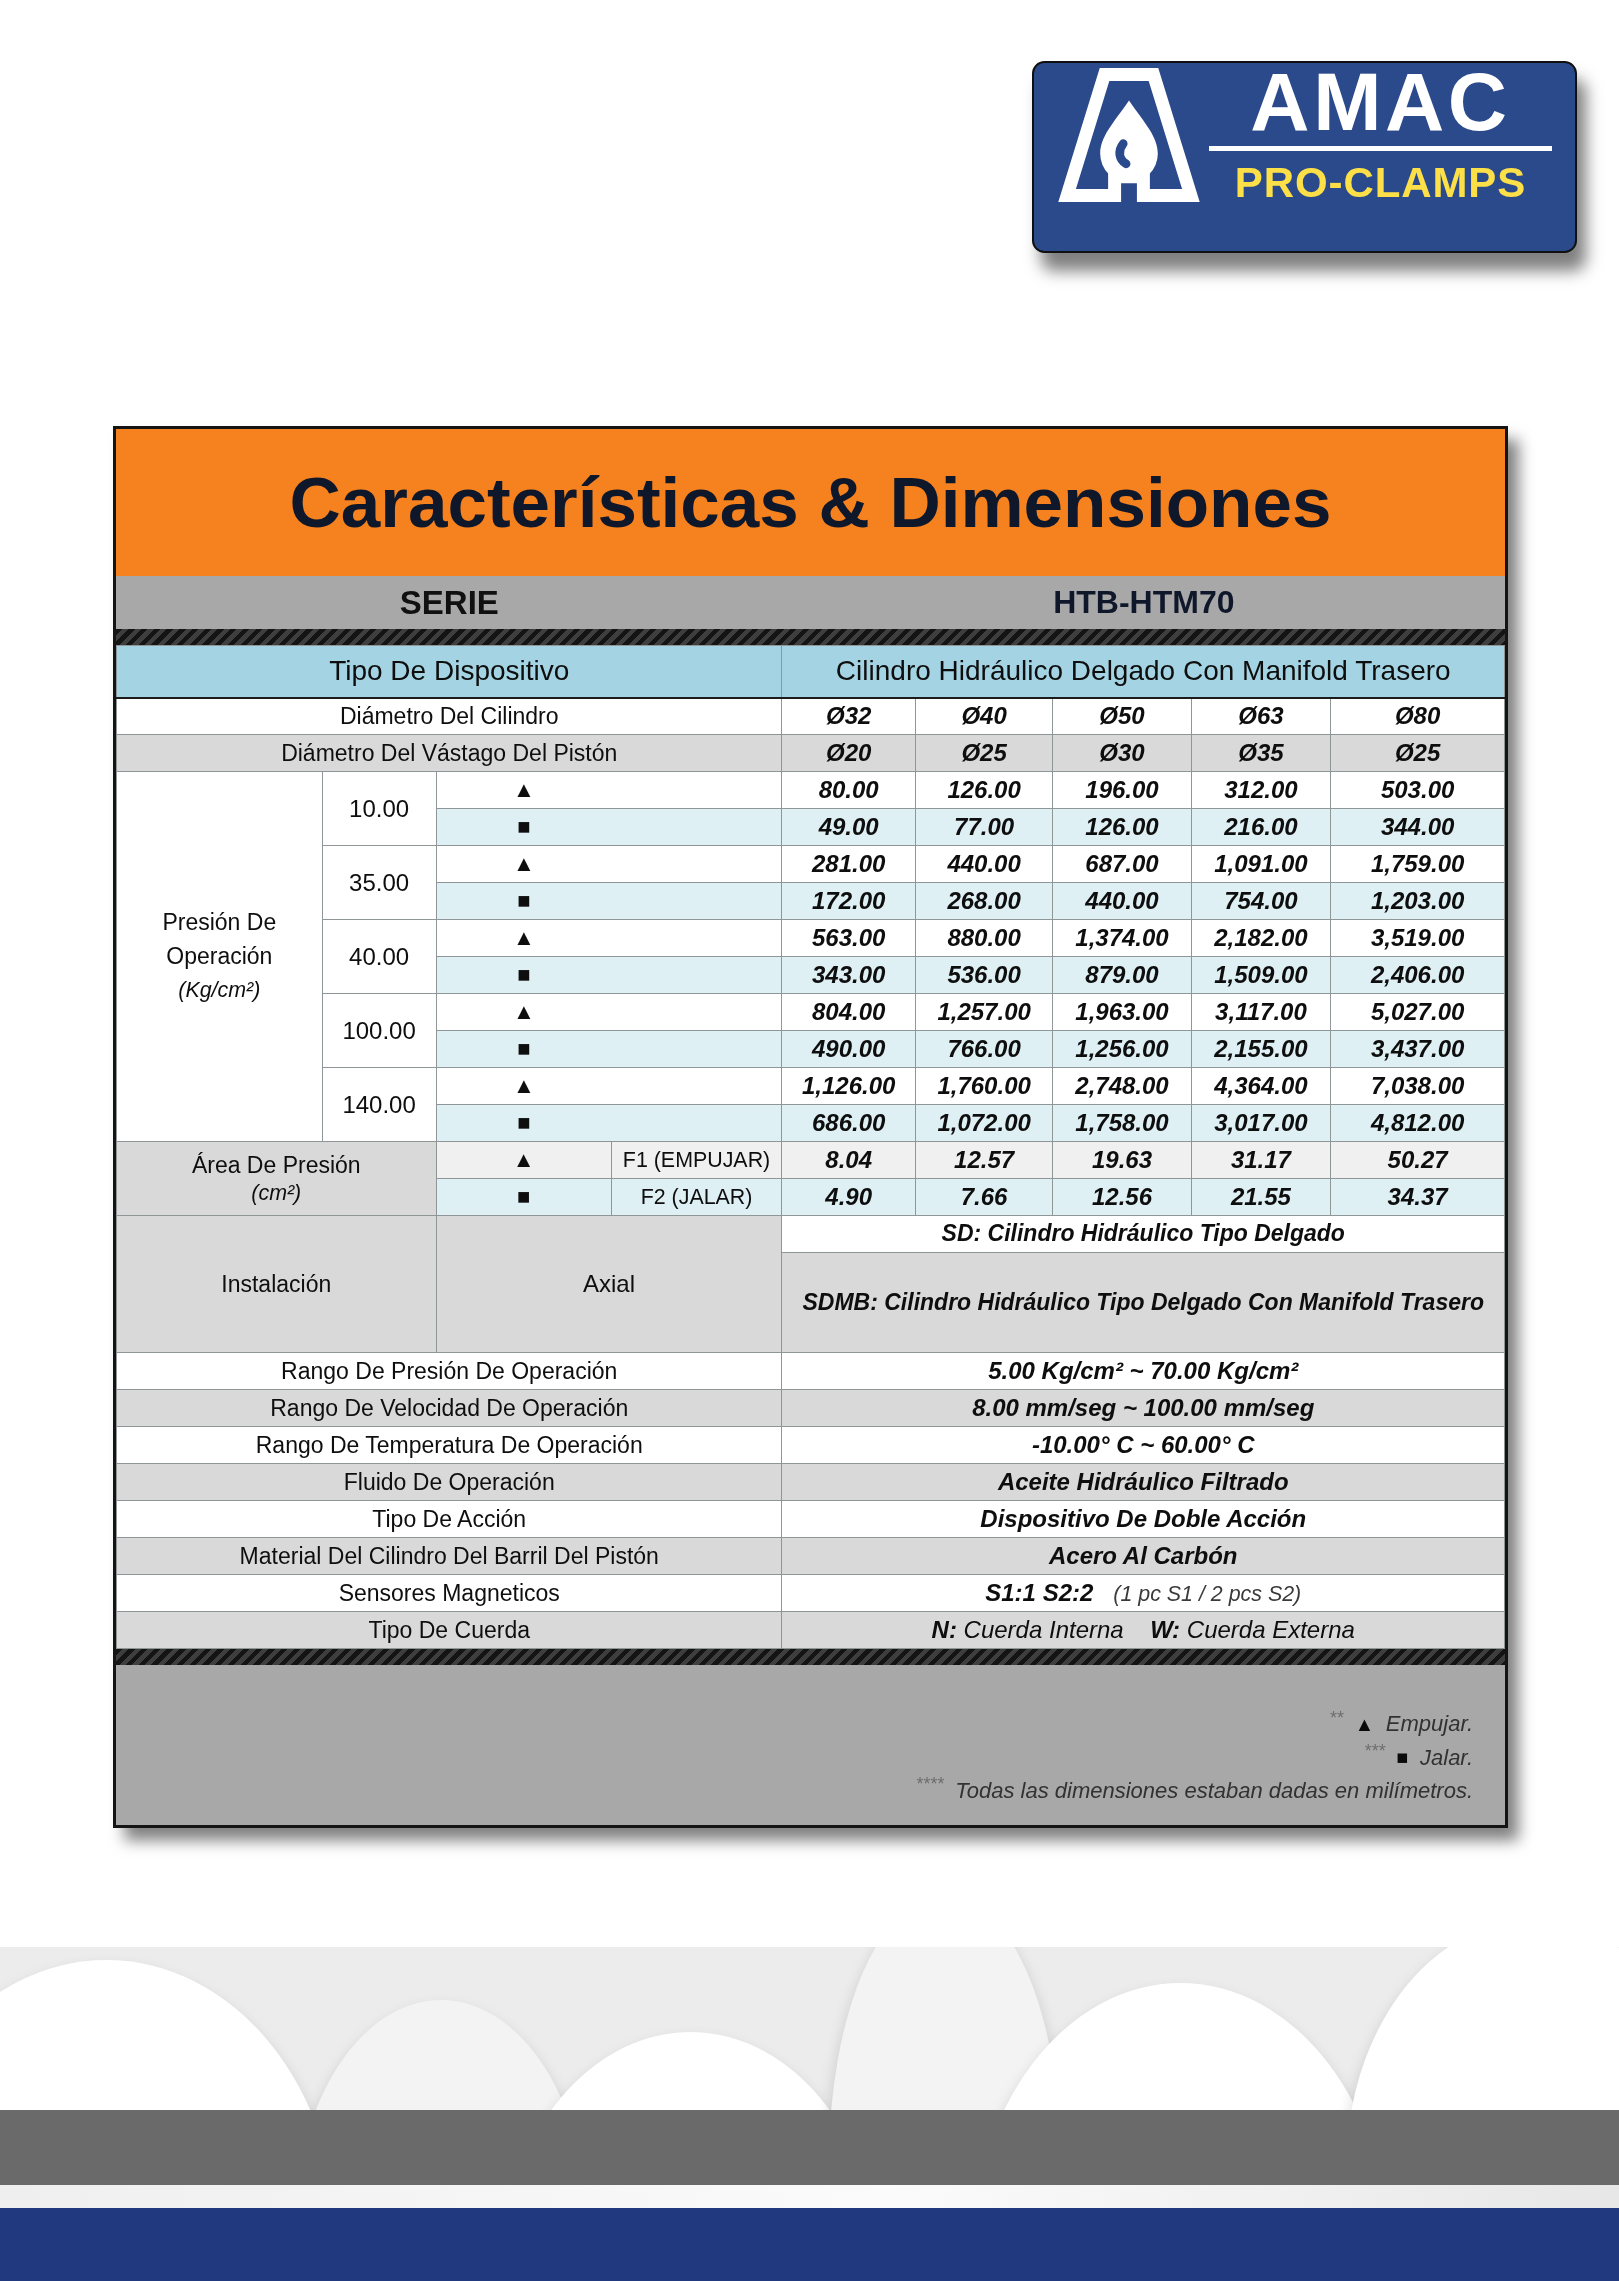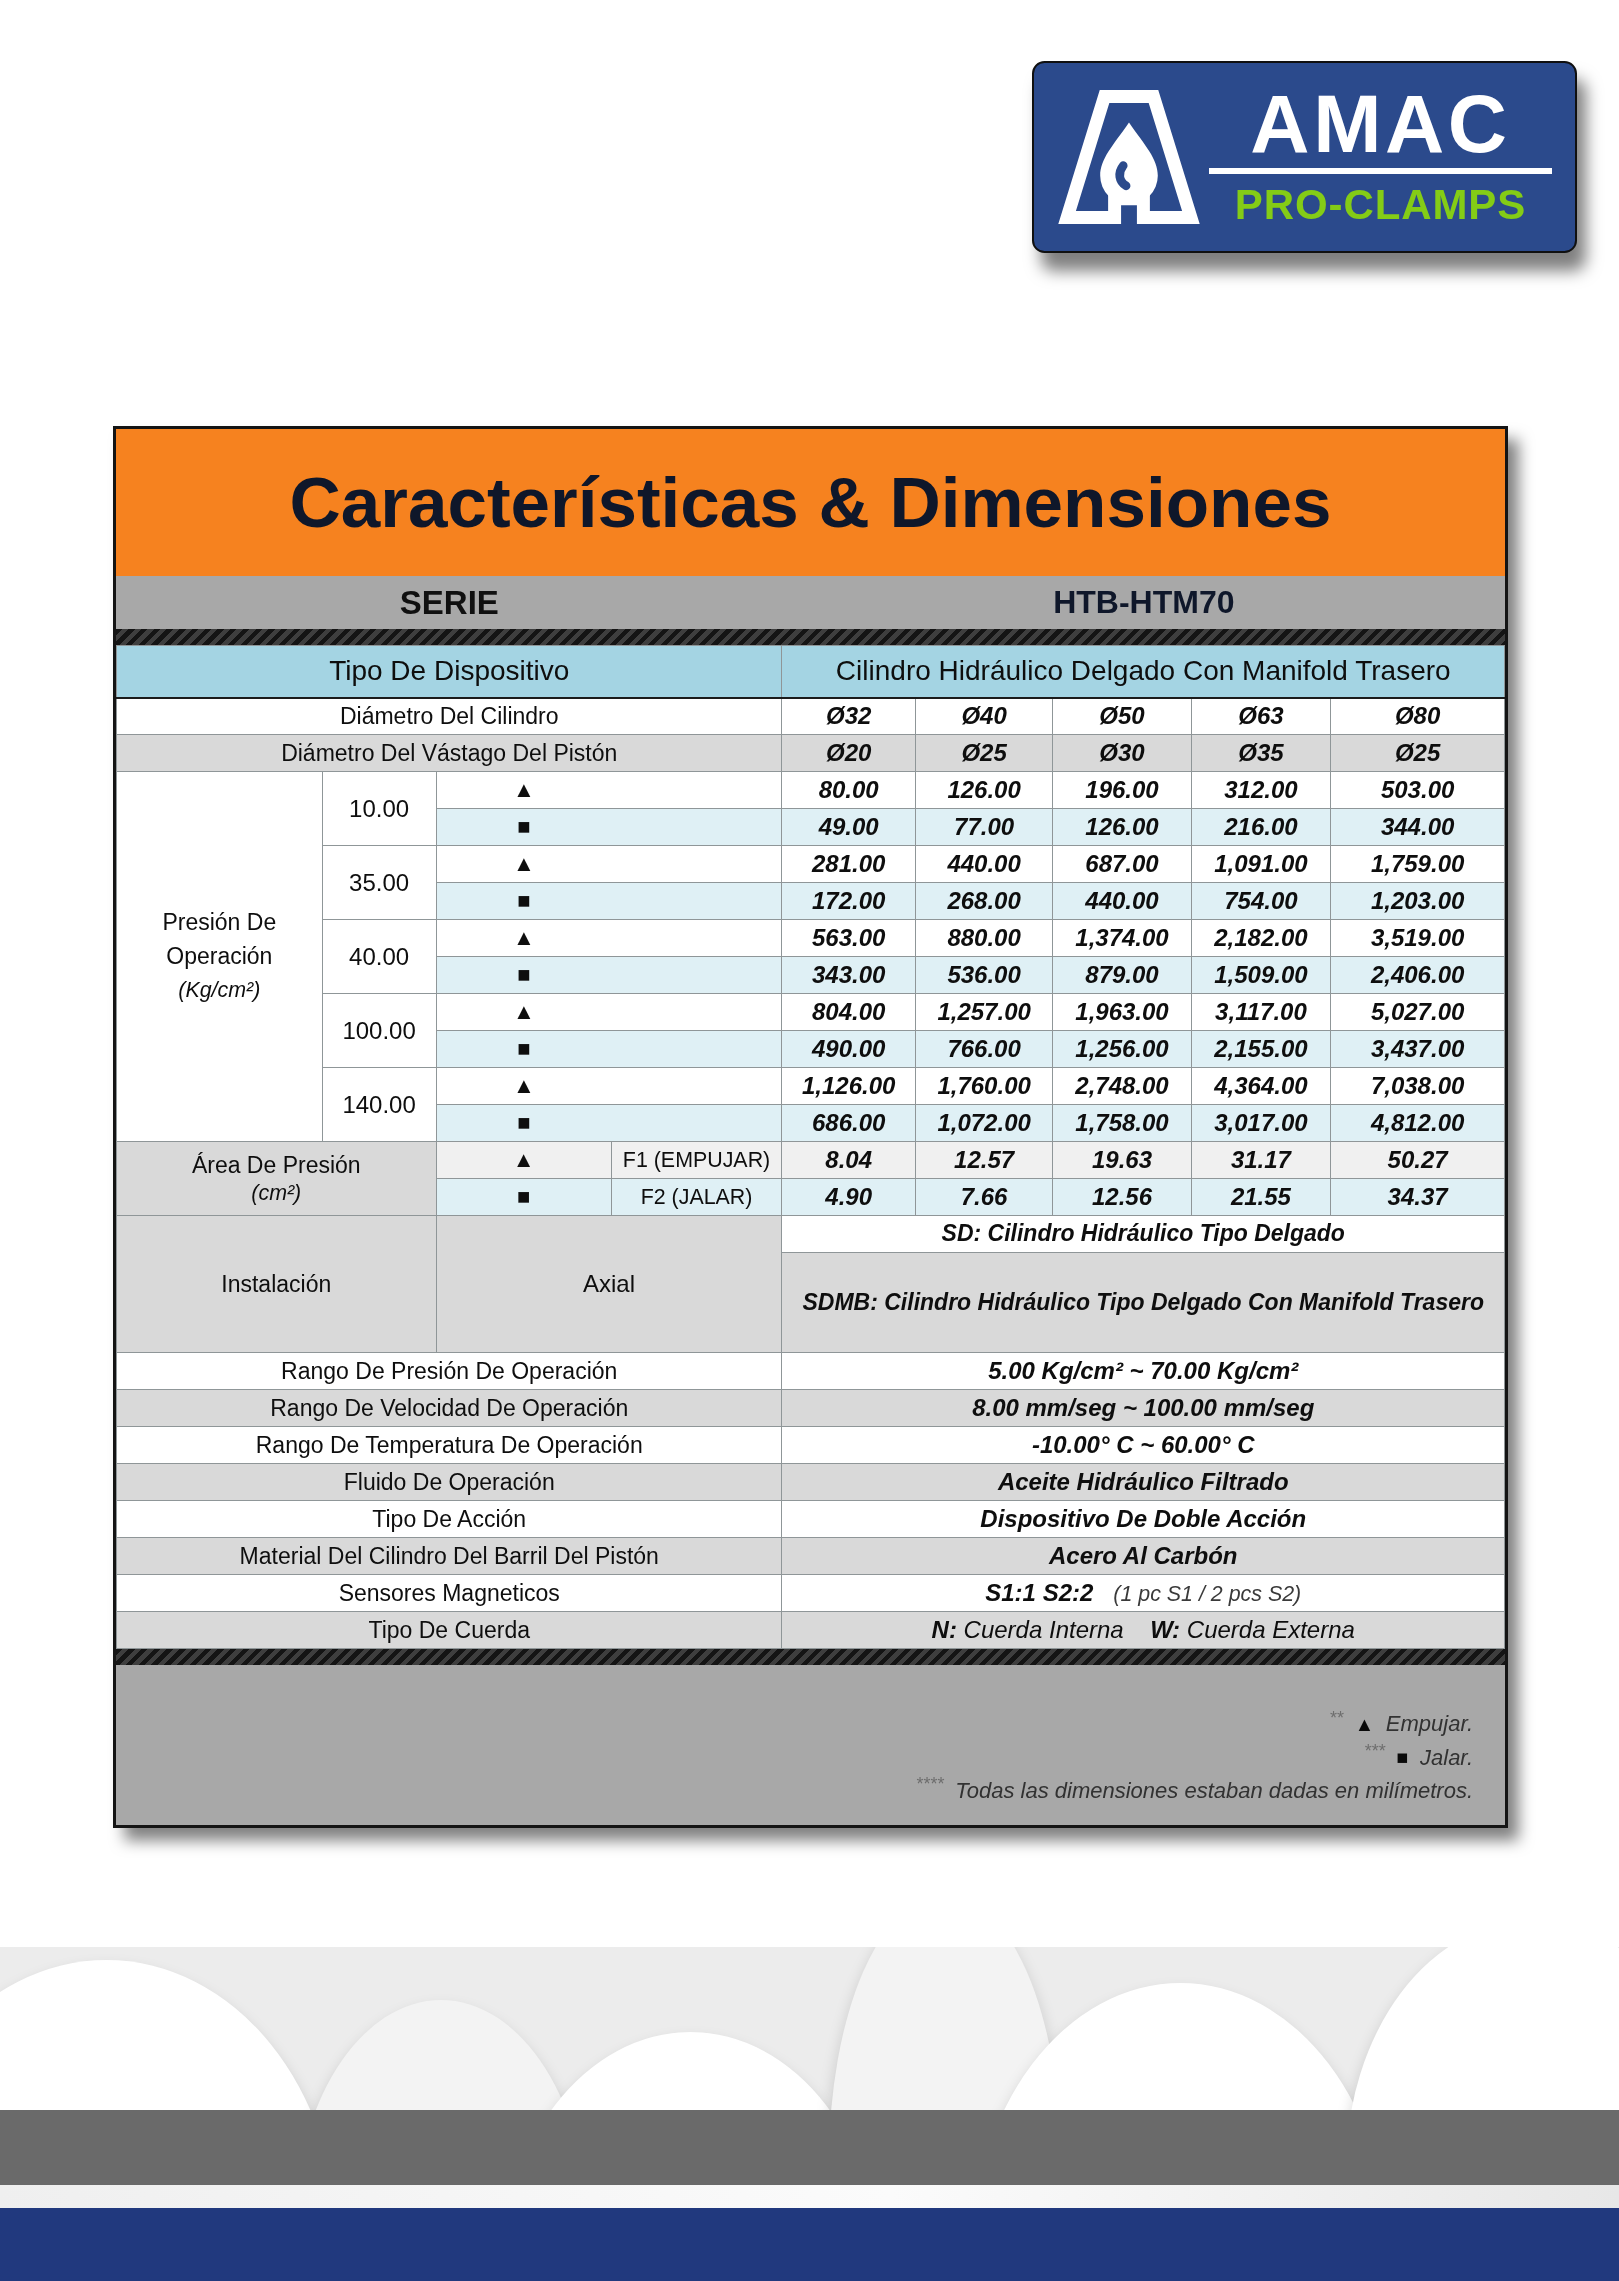--- a/index.html
+++ b/index.html
@@ -1,27 +1,27 @@
 <!DOCTYPE html>
 <html style="font-size:14.3px"><head>
 <meta charset="utf-8">
 <style>
   html,body{margin:0;padding:0;background:#fff;}
   .page{position:relative;width:1619px;height:2281px;background:#ffffff;overflow:hidden;
         font-family:"Liberation Sans","DejaVu Sans",sans-serif;}
 
   
   .logo{position:absolute;left:1032px;top:61px;width:545px;height:192px;background:#2B4A8C;
-        border:2.7px solid #101010;border-radius:12.5px;display:flex;align-items:center;gap:8px;
+        border:2.7px solid #101010;border-radius:12.5px;display:flex;align-items:flex-start;gap:8px;
         padding:0 23px;box-sizing:border-box;box-shadow:9px 18px 16px rgba(0,0,0,0.5);}
   .logo-mark svg{width:144px;height:144px;display:block;}
   .logo-text{flex:1;display:flex;flex-direction:column;align-items:center;}
   .logo-brand{color:#fff;font-size:82px;font-weight:700;letter-spacing:3.6px;line-height:0.95;}
   .logo-rule{width:100%;height:5.3px;background:#fff;margin:5.3px 0 7.1px;}
-  .logo-sub{color:#84cc16;font-size:42px;font-weight:700;letter-spacing:0.9px;}
+  .logo-sub{color:#fde047;font-size:42px;font-weight:700;letter-spacing:0.9px;}
 
   
   .sheet{position:absolute;left:113px;top:426px;width:1395px;box-sizing:border-box;
          border:3.6px solid #141414;background:#fff;box-shadow:10.7px 12.5px 14.3px rgba(0,0,0,0.5);}
   .title-band{height:147px;background:#F6821F;display:flex;align-items:center;justify-content:center;}
   .title-band span{font-size:71px;font-weight:700;color:#0f172a;letter-spacing:0;}
   .serie-band{height:53px;background:#A8A8A8;display:flex;align-items:center;}
   .serie-left{width:48%;display:flex;align-items:center;justify-content:center;
               font-size:33px;font-weight:700;color:#101010;}
   .serie-right{width:52%;display:flex;align-items:center;justify-content:center;

